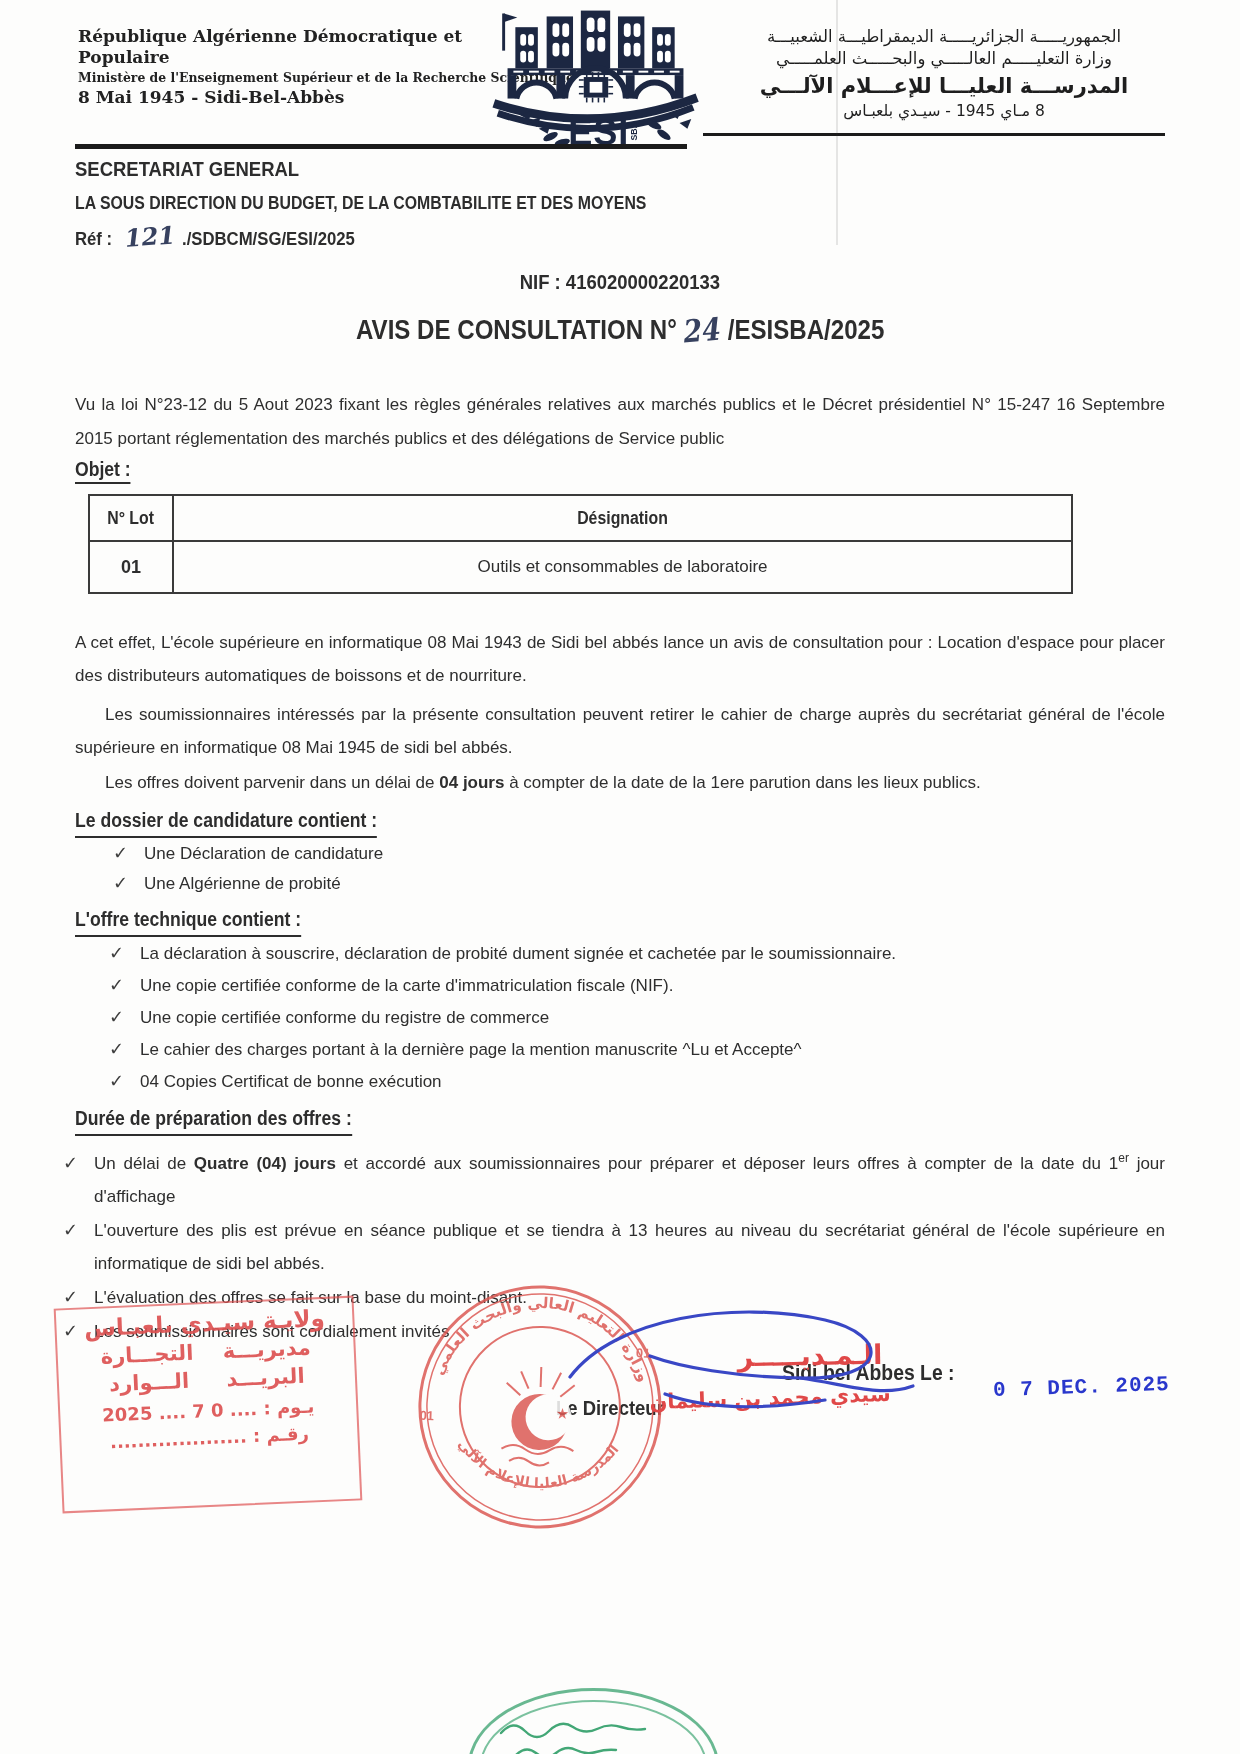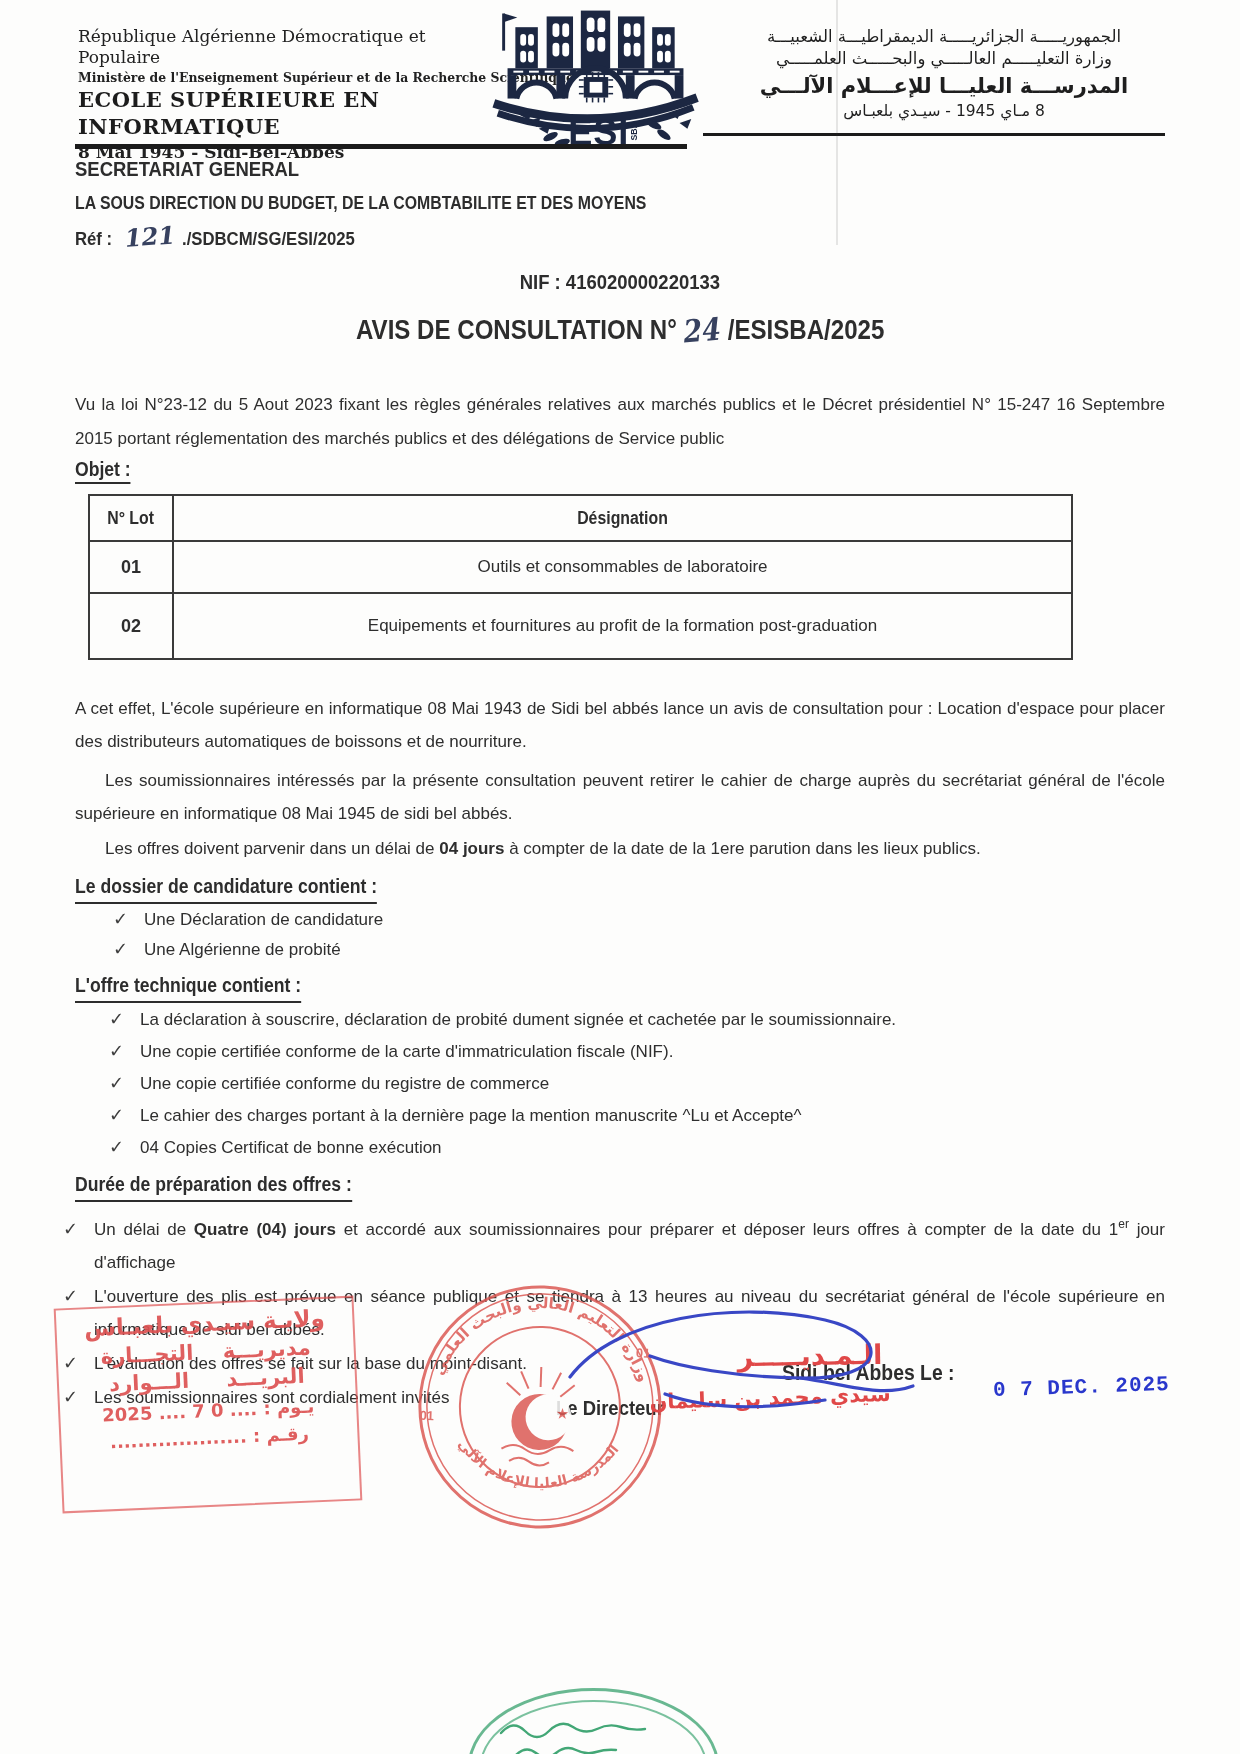--- a/index.html
+++ b/index.html
@@ -6,21 +6,21 @@
   .page{position:relative;width:1240px;height:1754px;margin:0 auto;background:#fdfdfc;
         overflow:hidden;font-family:"Liberation Sans",sans-serif;color:#2e2e2e;}
   .ar{font-family:"DejaVu Sans",sans-serif;direction:rtl;}
   .stencil{font-weight:bold;color:#2d2d2d;display:inline-block;transform:scaleX(.88);
            transform-origin:left center;white-space:nowrap;}
   .stencil.center{transform-origin:center center;}
   .hand{font-family:"DejaVu Serif",serif;font-style:italic;font-weight:bold;color:#37415f;
         display:inline-block;transform:rotate(-4deg);}
   
   .hdr-left{position:absolute;left:78px;top:26px;width:430px;line-height:1.25;}
-  .hdr-left .l1{font-family:"DejaVu Serif",serif;font-weight:normal;font-size:17px;color:#222;}
+  .hdr-left .l1{font-family:"DejaVu Serif",serif;font-weight:bold;font-size:17px;color:#222;}
   .hdr-left .l2{font-family:"DejaVu Serif",serif;font-weight:bold;font-size:13.5px;color:#222;
                 transform:scaleX(.92);transform-origin:left center;white-space:nowrap;}
   .hdr-left .l3{font-family:"DejaVu Serif",serif;font-weight:bold;font-size:21px;color:#1c1c1c;letter-spacing:.5px;margin-top:2px;}
   .hdr-left .l4{font-family:"DejaVu Serif",serif;font-weight:bold;font-size:17px;color:#222;margin-top:2px;}
   .rule-left{position:absolute;left:75px;top:144px;width:612px;height:5px;background:#1b1b1b;}
   .rule-right{position:absolute;left:703px;top:133px;width:462px;height:3px;background:#1b1b1b;}
   .hdr-right{position:absolute;right:76px;top:26px;width:440px;text-align:center;line-height:1.35;color:#1e1e1e;}
   .hdr-right .l1,.hdr-right .l2{font-size:16.5px;}
   .hdr-right .l3{font-size:21px;font-weight:bold;margin-top:1px;}
   .hdr-right .l4{font-size:15.5px;margin-top:1px;}
@@ -82,21 +82,20 @@
       border:2px solid rgba(47,158,104,.7);border-radius:50%;}
 </style>
 </head>
 <body>
 
 <div class="page">
 
   <div class="hdr-left">
     <div class="l1">République Algérienne Démocratique et Populaire</div>
     <div class="l2">Ministère de l'Enseignement Supérieur et de la Recherche Scientifique</div>
-    <div class="l3">ECOLE SUPÉRIEURE EN INFORMATIQUE</div>
     <div class="l4">8 Mai 1945 - Sidi-Bel-Abbès</div>
   </div>
 
   <svg class="logo" style="position:absolute;left:488px;top:6px;" width="215" height="145" viewBox="0 0 220 145">
     <g fill="#1c2742" stroke="none">
       <line x1="16" y1="6" x2="16" y2="44" stroke="#1c2742" stroke-width="3"></line>
       <polygon points="16,6 30,10 16,15"></polygon>
       <rect x="28" y="20" width="23" height="42"></rect>
       <rect x="60" y="9" width="27" height="53"></rect>
       <rect x="95" y="3" width="30" height="59"></rect>
@@ -225,24 +224,20 @@
     <table class="lots">
       <tbody>
           <tr>
         <th><span class="stencil center">N° Lot</span></th>
         <th><span class="stencil center">Désignation</span></th>
       </tr>
       <tr class="r1">
         <td class="lot">01</td>
         <td>Outils et consommables de laboratoire</td>
       </tr>
-      <tr class="r2">
-        <td class="lot">02</td>
-        <td>Equipements et fournitures au profit de la formation post-graduation</td>
-      </tr>
     </tbody>
       </table>
 
     <div class="para p1">A cet effet, L'école supérieure en informatique 08 Mai 1943 de Sidi bel abbés lance un avis de consultation pour : Location d'espace pour placer des distributeurs automatiques de boissons et de nourriture.</div>
     <div class="para p2">Les soumissionnaires intéressés par la présente consultation peuvent retirer le cahier de charge auprès du secrétariat général de l'école supérieure en informatique 08 Mai 1945 de sidi bel abbés.</div>
     <div class="para p3"><span>Les offres doivent parvenir dans un délai de </span><b>04 jours</b><span> à compter de la date de la 1ere parution dans les lieux publics.</span></div>
 
     <div class="sec-h">
       <span class="stencil h-underline">Le dossier de candidature contient :</span>
     </div>

